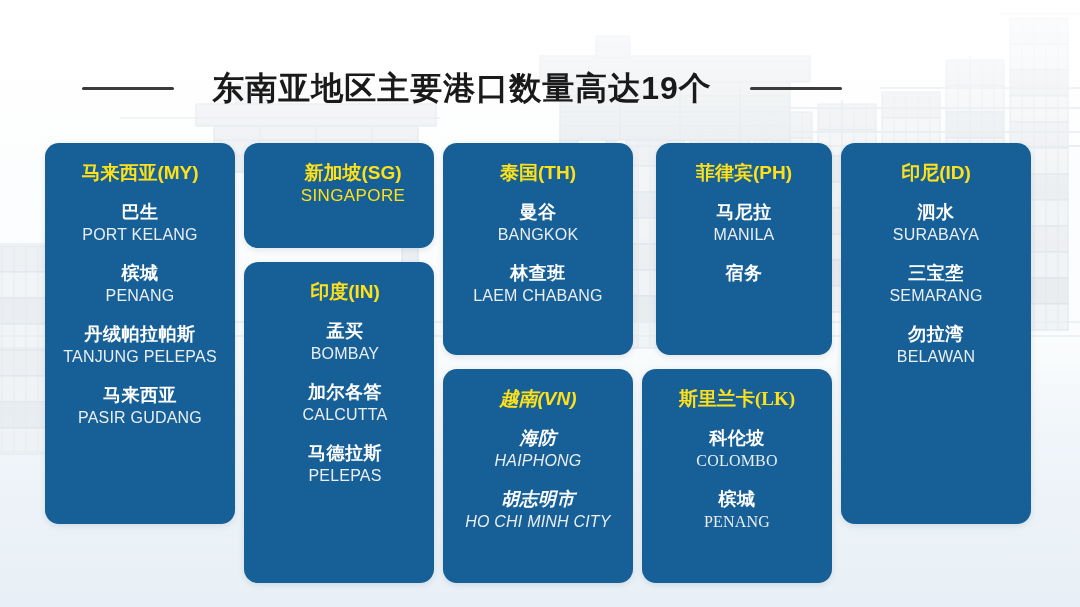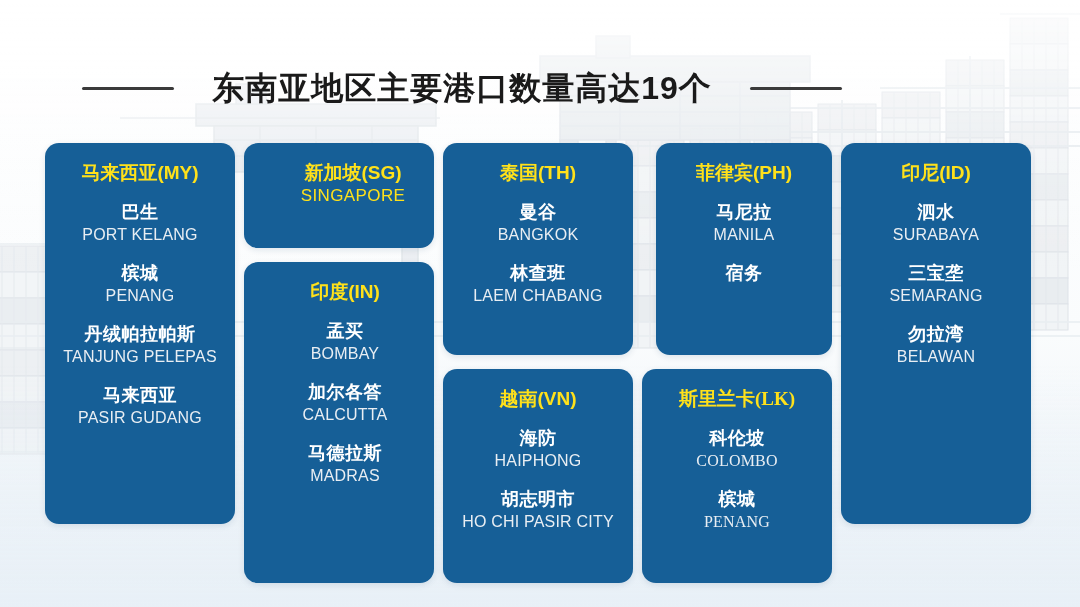--- a/index.html
+++ b/index.html
@@ -116,21 +116,21 @@
     line-height: 1.35;
     letter-spacing: 0.2px;
     white-space: nowrap;
   }
 
   
   .col-my .card { min-height: 381px; }
   .col-in .card-sg { min-height: 105px; padding-left: 36px; }
   .col-in .card-in { min-height: 321px; padding-left: 20px; }
   .col-th .card-th { min-height: 212px; }
-  .col-th .card-vn { min-height: 214px; }
+  .col-th .card-vn { min-height: 214px; font-style: italic; }
   .col-ph .card-ph { min-height: 212px; margin-left: 14px; }
   .col-ph .card-lk { min-height: 214px; font-family: Liberation Serif, serif; }
   .col-id .card { min-height: 381px; }
 </style>
 </head>
 <body>
 
 <div id="bg-watermark">
   <svg viewBox="0 0 1080 607" preserveAspectRatio="none" aria-hidden="true">
     <defs>
@@ -282,21 +282,21 @@
         <div class="port">
           <div class="port-cn">孟买</div>
           <div class="port-en">BOMBAY</div>
         </div>
         <div class="port">
           <div class="port-cn">加尔各答</div>
           <div class="port-en">CALCUTTA</div>
         </div>
         <div class="port">
           <div class="port-cn">马德拉斯</div>
-          <div class="port-en">MADRAS</div>
+          <div class="port-en">PELEPAS</div>
         </div>
       </div>
     </div>
   </div>
 
   <div class="column col-th">
     <div class="card card-th">
       <div class="card-country">泰国(TH)</div>
       <div class="ports">
         <div class="port">
@@ -311,21 +311,21 @@
     </div>
     <div class="card card-vn">
       <div class="card-country">越南(VN)</div>
       <div class="ports">
         <div class="port">
           <div class="port-cn">海防</div>
           <div class="port-en">HAIPHONG</div>
         </div>
         <div class="port">
           <div class="port-cn">胡志明市</div>
-          <div class="port-en">HO CHI PASIR CITY</div>
+          <div class="port-en">HO CHI MINH CITY</div>
         </div>
       </div>
     </div>
   </div>
 
   <div class="column col-ph">
     <div class="card card-ph">
       <div class="card-country">菲律宾(PH)</div>
       <div class="ports">
         <div class="port">

